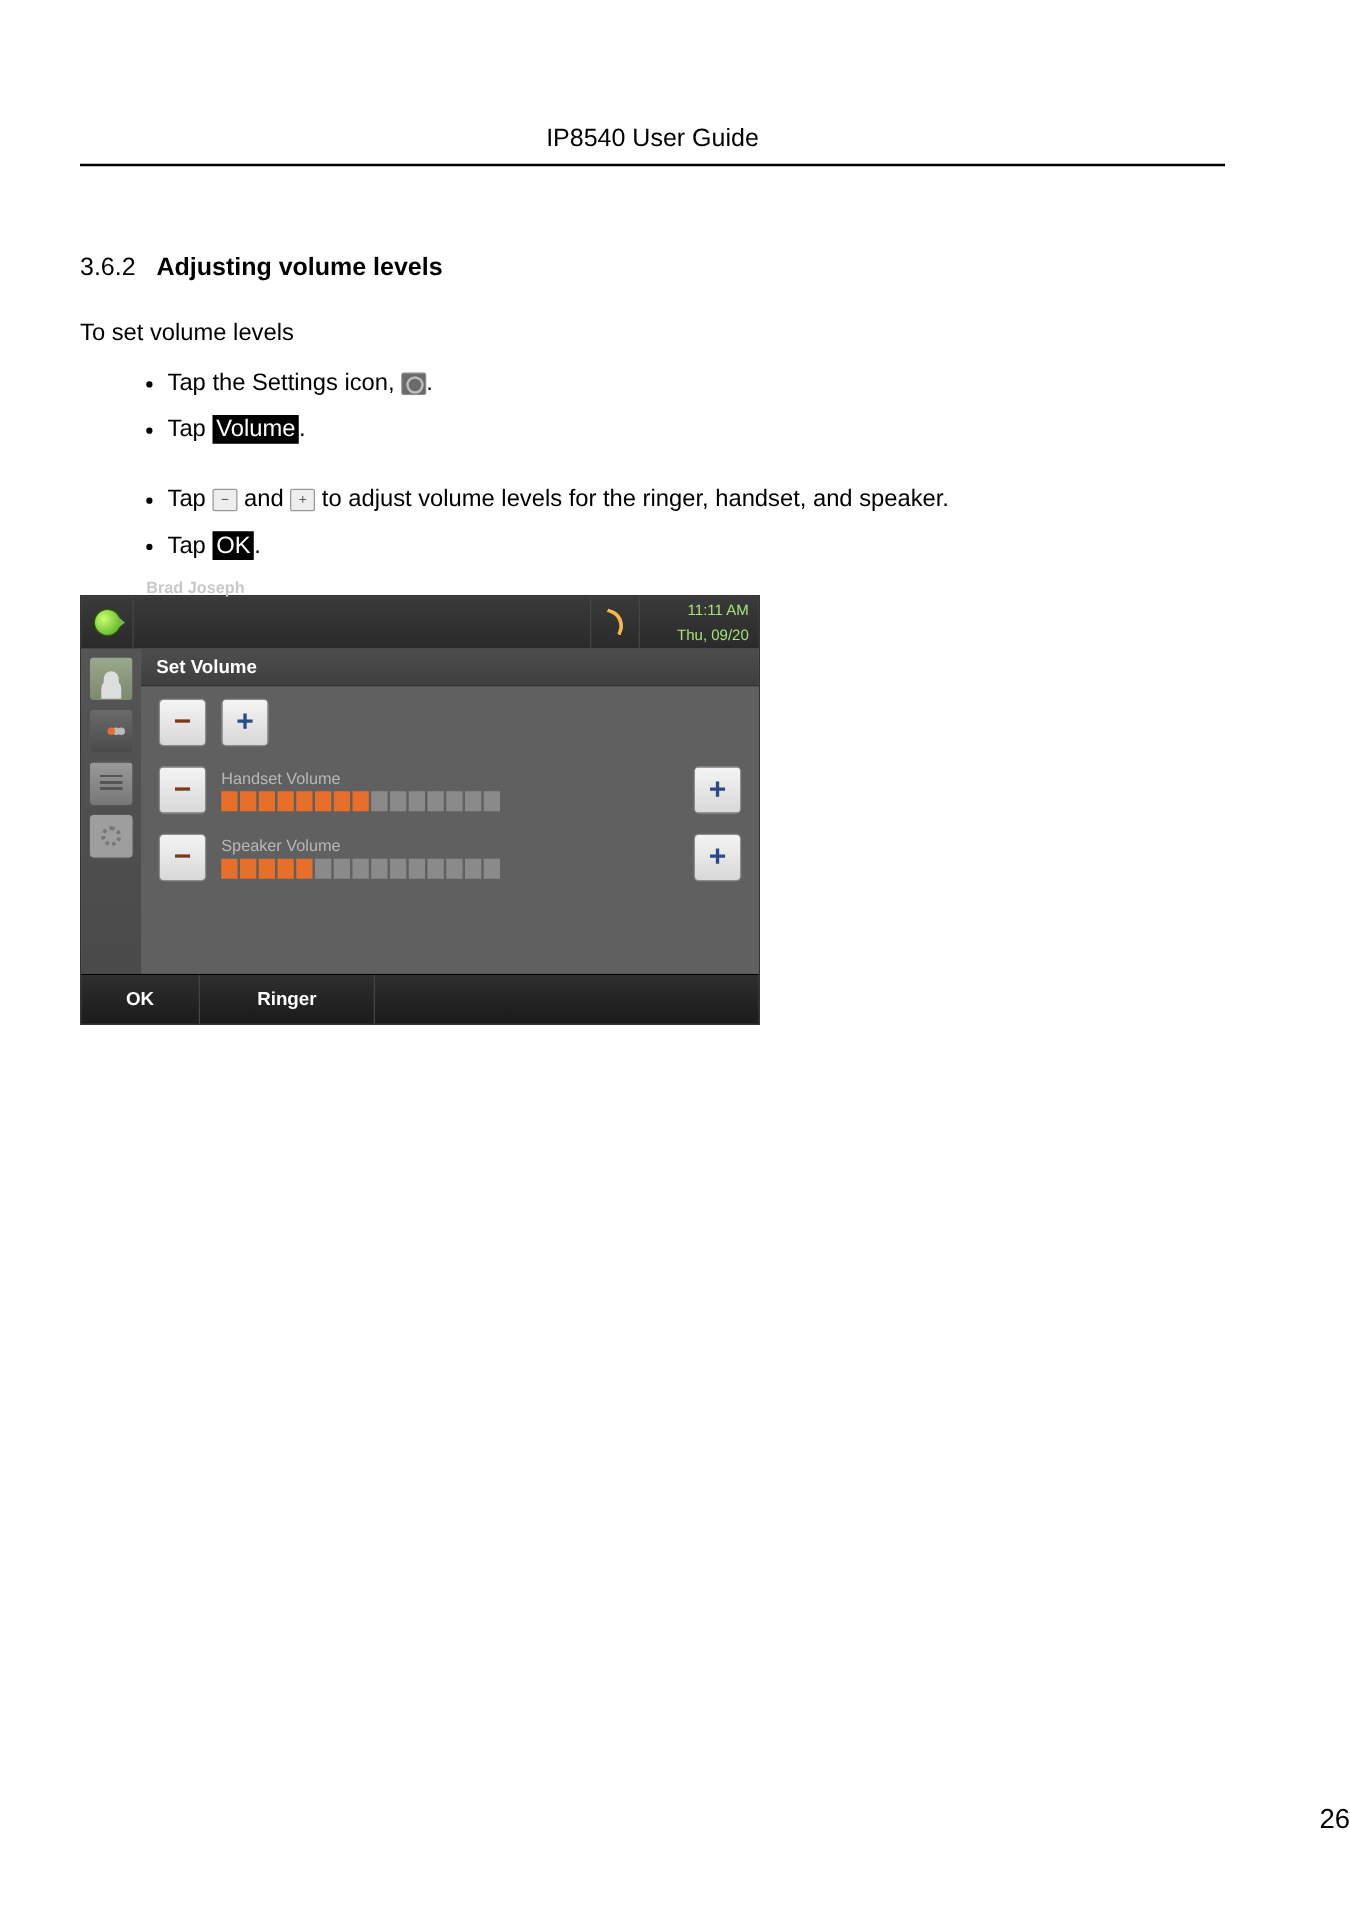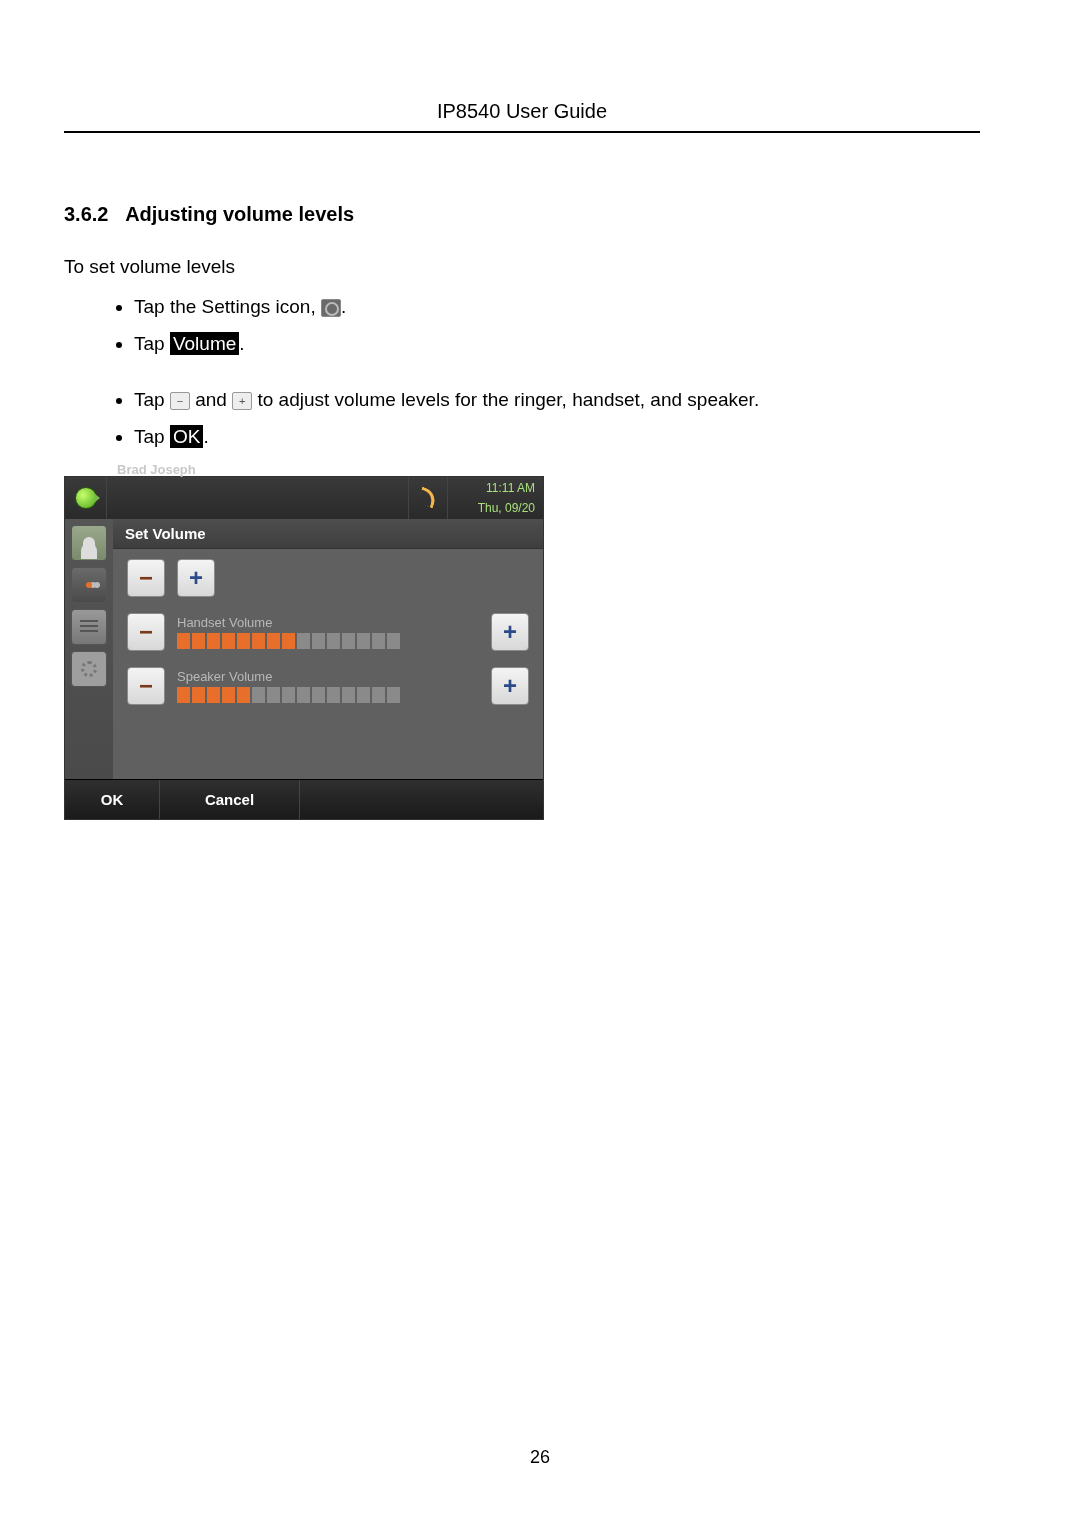--- a/index.html
+++ b/index.html
@@ -22,21 +22,21 @@
   }
   .header-rule {
     border: none;
     border-top: 2px solid #000;
     margin-bottom: 70px;
   }
   .section-heading {
     font-size: 20px;
     margin-bottom: 30px;
   }
-  .section-number { font-weight: bold; }
+  .section-number { font-weight: normal; }
   .section-title { font-weight: bold; }
   .intro-text {
     font-size: 19px;
     margin-bottom: 15px;
   }
   ul.steps {
     list-style: disc;
     padding-left: 70px;
     font-size: 19px;
   }
@@ -77,21 +77,21 @@
   }
   .hl {
     background: #000;
     color: #fff;
     padding: 1px 3px;
   }
   .gap { height: 20px; }
 
   
   .phone-screenshot {
-    width: 480px;
+    width: 544px;
     margin-top: 25px;
     border: 1px solid #333;
     font-family: Verdana, Geneva, sans-serif;
     font-size: 14px;
     background: #606060;
   }
   .ps-topbar {
     display: flex;
     align-items: stretch;
     background: linear-gradient(#3a3a3a, #2a2a2a);
@@ -264,22 +264,22 @@
     border-right:1px solid #444;
   }
   .ps-bottom-btn.ok { width: 95px; }
   .ps-bottom-btn.cancel { width: 140px; }
 
   .page-number {
     position: absolute;
     bottom: 60px;
     left: 0;
     width: 100%;
-    text-align: center;
-    font-size: 18px;
+    text-align: right;
+    font-size: 22px;
   }
 </style>
 </head>
 <body>
 
 <div class="page">
   <div class="header-title">IP8540 User Guide</div>
   <hr class="header-rule">
 
   <div class="section-heading">
@@ -397,18 +397,18 @@
           </div>
           <div class="vol-btn">+</div>
         </div>
 
         <div style="height:20px"></div>
       </div>
     </div>
 
     <div class="ps-bottom">
       <div class="ps-bottom-btn ok">OK</div>
-      <div class="ps-bottom-btn cancel">Cancel</div>
+      <div class="ps-bottom-btn cancel">Ringer</div>
     </div>
   </div>
 </div>
 
 <div class="page-number">26</div>
 
 </body></html>

